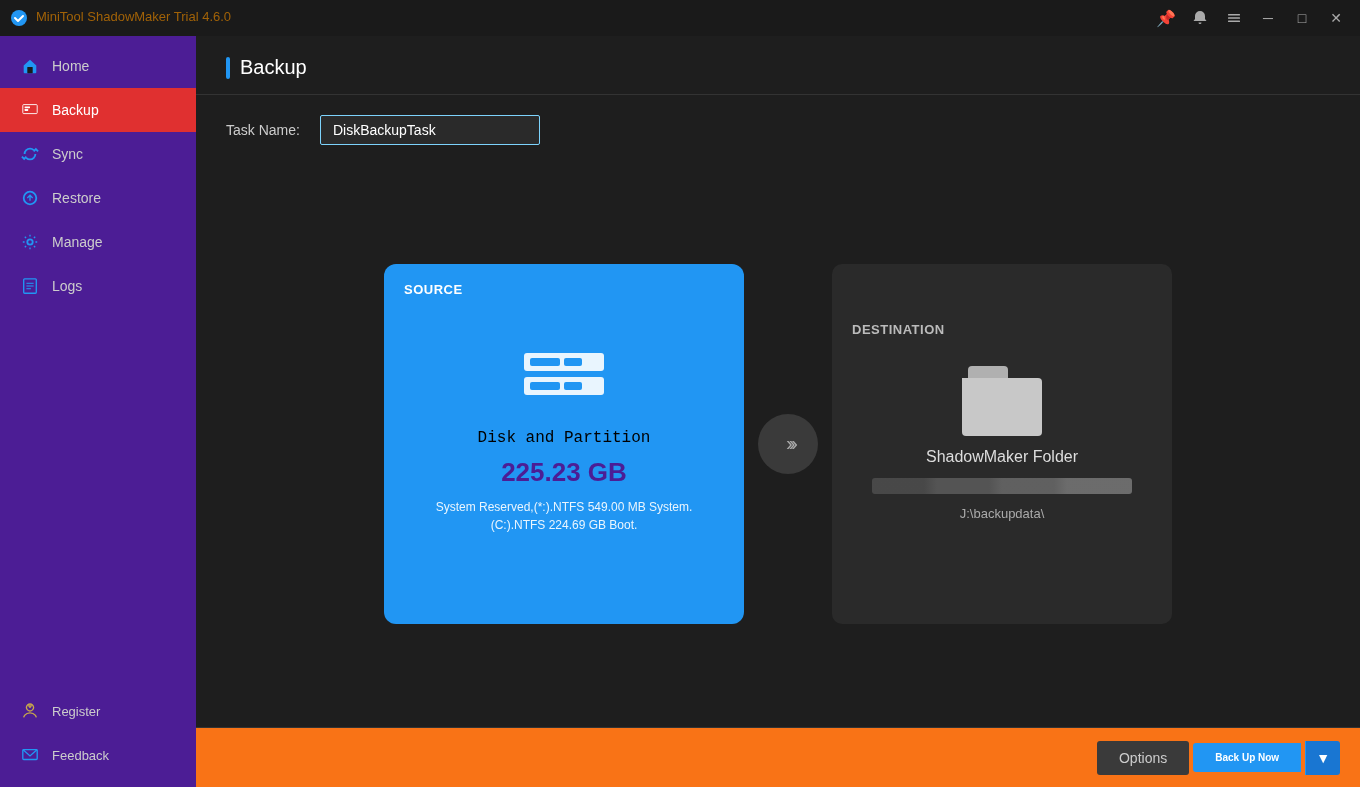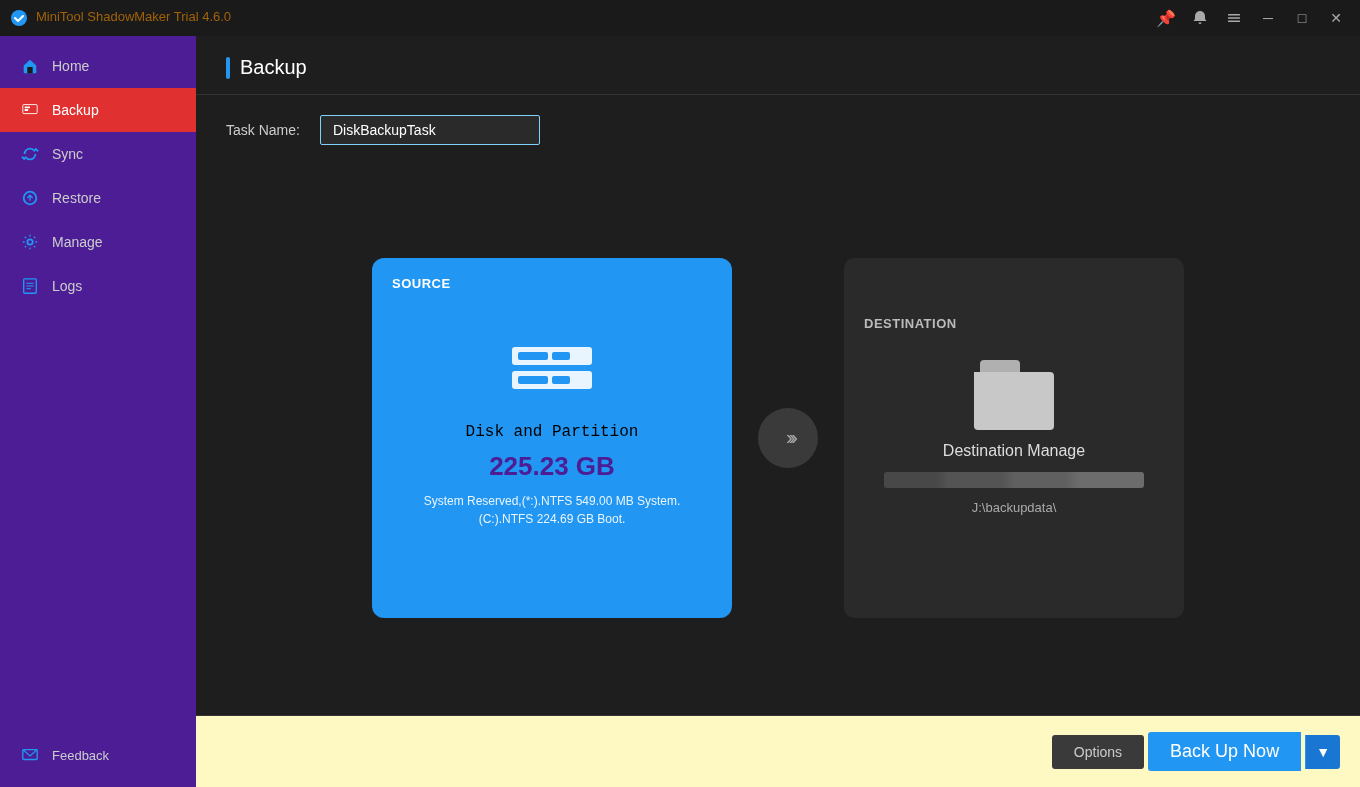--- a/index.html
+++ b/index.html
@@ -159,21 +159,21 @@
       outline: none;
       border-radius: 2px;
     }
 
     
     #cards-area {
       flex: 1;
       display: flex;
       align-items: center;
       justify-content: center;
-      gap: 16px;
+      gap: 4px;
       padding: 20px 40px;
       position: relative;
     }
 
     
     .source-card {
       background: #2196f3;
       border-radius: 12px;
       width: 360px;
       height: 360px;
@@ -323,22 +323,22 @@
       border-radius: 3px;
       opacity: 0.7;
     }
     .dest-path {
       font-size: 13px;
       color: #aaa;
     }
 
     
     #bottom-bar {
-      height: 72px;
-      background: #fef9c3;
+      height: 60px;
+      background: #f97316;
       display: flex;
       align-items: center;
       justify-content: flex-end;
       padding: 0 20px;
       gap: 4px;
       border-top: 1px solid #333;
     }
     .btn-options {
       background: #3a3a3a;
       color: #ccc;
@@ -346,23 +346,24 @@
       padding: 9px 22px;
       font-size: 14px;
       cursor: pointer;
       border-radius: 3px;
     }
     .btn-backup {
       background: #2196f3;
       color: #fff;
       border: none;
       padding: 9px 22px;
-      font-size: 18px;
+      font-size: 10px;
       cursor: pointer;
       border-radius: 3px 0 0 3px;
+      font-weight: bold;
     }
     .btn-backup-arrow {
       background: #1976d2;
       color: #fff;
       border: none;
       padding: 9px 10px;
       font-size: 14px;
       cursor: pointer;
       border-radius: 0 3px 3px 0;
       border-left: 1px solid #2196f3;
@@ -465,20 +466,29 @@
             <line x1="6" y1="13" x2="11" y2="13" stroke="#2196f3" stroke-width="1.2"></line>
           </svg>
       </div>
       <span>Logs</span>
     </div>
 
 
     <div class="sidebar-bottom">
       <div class="nav-item">
         <div class="nav-icon">
+          <svg viewBox="0 0 20 20" fill="#c8a84b">
+              <path d="M10 2C8 2 6 4 6 6s2 4 4 4 4-2 4-4-2-4-4-4zm0 0c0 0-1 0-1 1v2l1 1 1-1V3c0-1-1-1-1-1z" fill="none" stroke="#c8a84b" stroke-width="1.5"></path>
+              <path d="M3 17s1-5 7-5 7 5 7 5" fill="none" stroke="#c8a84b" stroke-width="1.5"></path>
+            </svg>
+        </div>
+        <span>Register</span>
+      </div>
+      <div class="nav-item">
+        <div class="nav-icon">
           <svg viewBox="0 0 20 20" fill="none">
               <rect x="2" y="4" width="16" height="11" rx="1" stroke="#2196f3" stroke-width="1.5"></rect>
               <polyline points="2,4 10,11 18,4" stroke="#2196f3" stroke-width="1.5" fill="none"></polyline>
             </svg>
         </div>
         <span>Feedback</span>
       </div>
     </div>
   </div>
 
@@ -514,21 +524,21 @@
       </div>
 
       <div class="dest-card">
         <span class="dest-card-label">DESTINATION</span>
 
         <div class="folder-icon">
           <div class="folder-tab"></div>
           <div class="folder-body"></div>
         </div>
 
-        <div class="dest-type">Destination Manage</div>
+        <div class="dest-type">ShadowMaker Folder</div>
         <div class="dest-path-bar"></div>
         <div class="dest-path">J:\backupdata\</div>
       </div>
 
     </div>
 
     <div id="bottom-bar">
       <button class="btn-options">Options</button>
       <button class="btn-backup">Back Up Now</button>
       <button class="btn-backup-arrow">▼</button>

